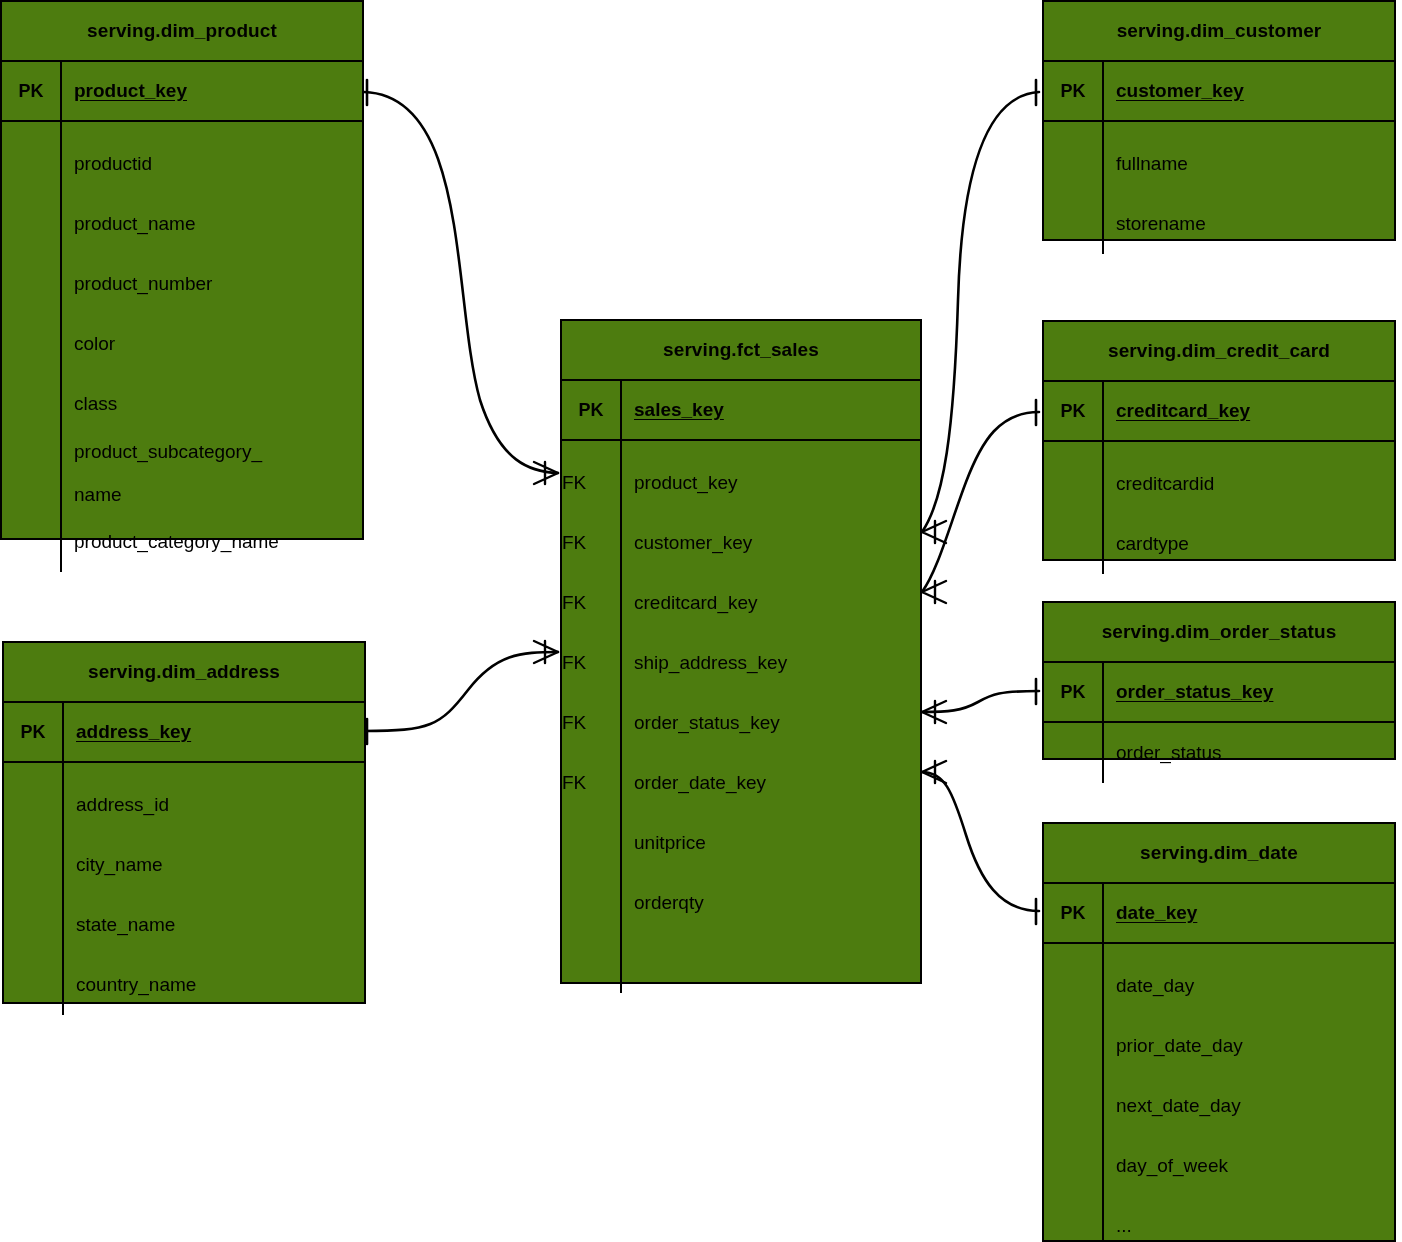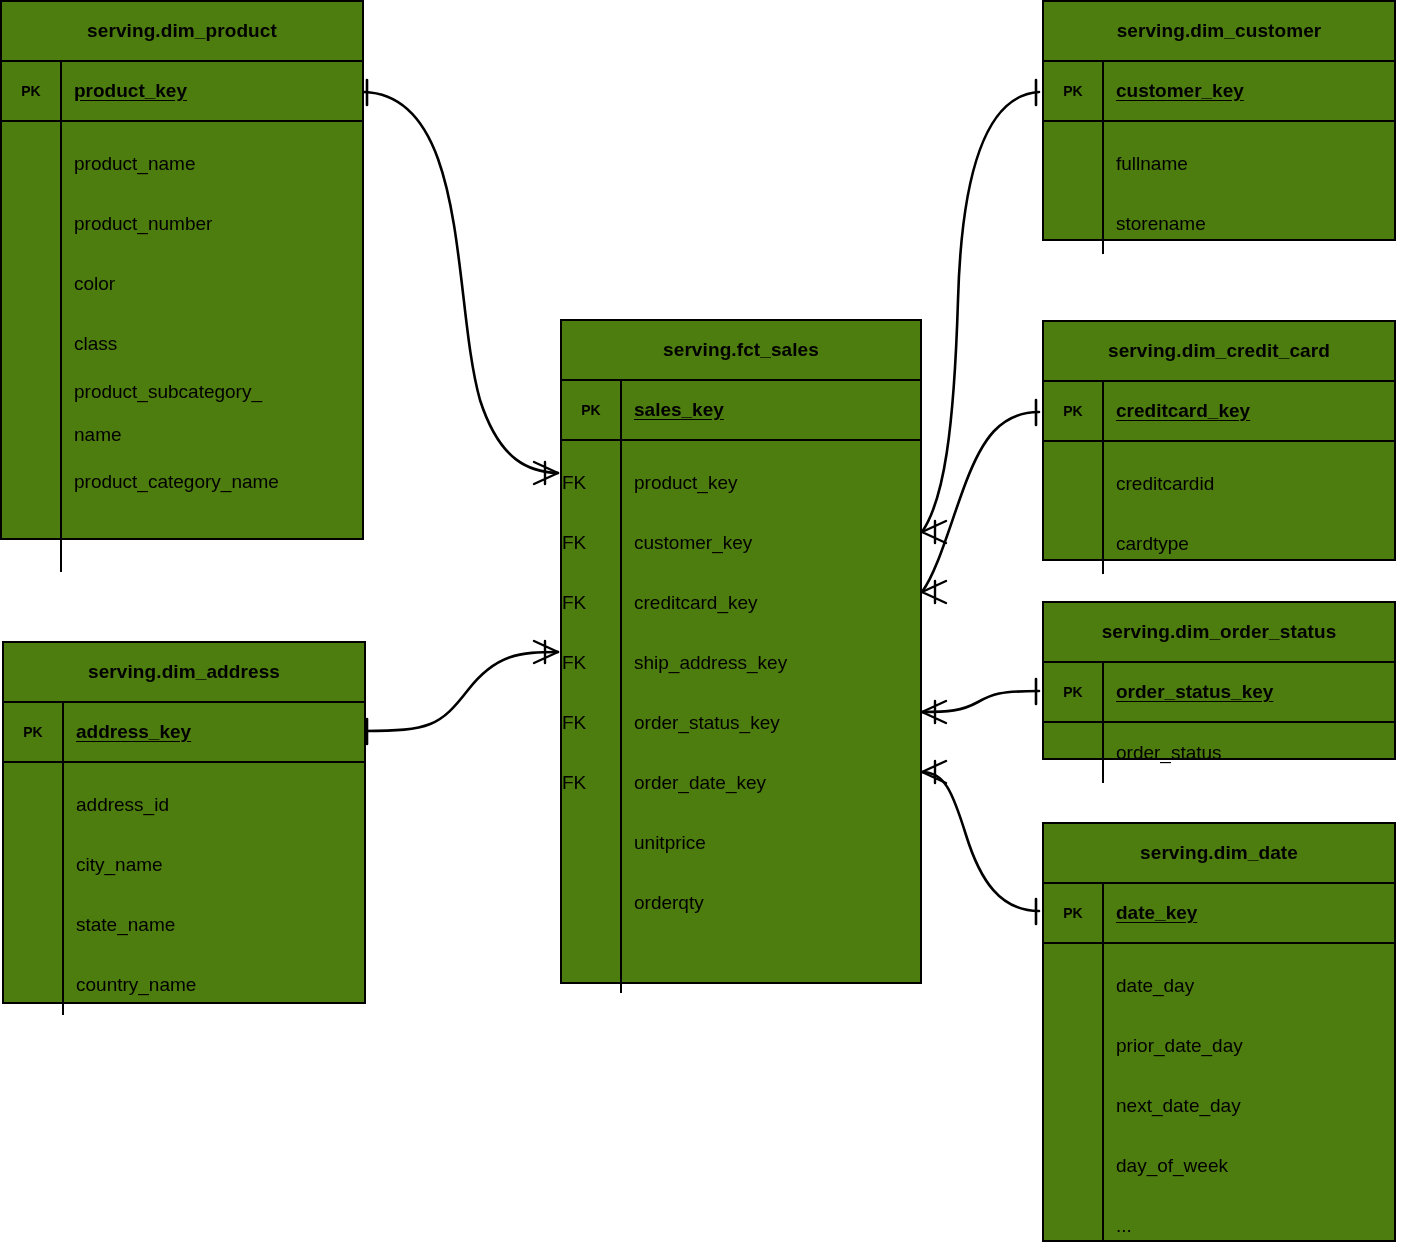--- a/index.html
+++ b/index.html
@@ -53,21 +53,21 @@
     border-bottom: 2px solid #000;
   }
   .pk-tag {
     box-sizing: border-box;
     width: 60px;
     flex: 0 0 60px;
     display: flex;
     align-items: center;
     justify-content: center;
     font-weight: bold;
-    font-size: 14px;
+    font-size: 18px;
     border-right: 2px solid #000;
   }
   .pk-name {
     display: flex;
     align-items: center;
     padding-left: 12px;
     font-weight: bold;
     font-size: 19px;
     text-decoration: underline;
     text-underline-offset: 3px;
@@ -154,20 +154,21 @@
       <div class="tag-col">
         <div class="tag-cell"></div>
         <div class="tag-cell"></div>
         <div class="tag-cell"></div>
         <div class="tag-cell"></div>
         <div class="tag-cell"></div>
         <div class="tag-cell" style="height:78px;line-height:78px;"></div>
         <div class="tag-cell"></div>
       </div>
       <div class="attr-col">
+        <div class="attr-cell">productid</div>
         <div class="attr-cell">product_name</div>
         <div class="attr-cell">product_number</div>
         <div class="attr-cell">color</div>
         <div class="attr-cell">class</div>
         <div class="attr-cell wrap">
           <span><span>product_subcategory_</span><br><span>name</span></span>
         </div>
         <div class="attr-cell">product_category_name</div>
       </div>
     </div>

